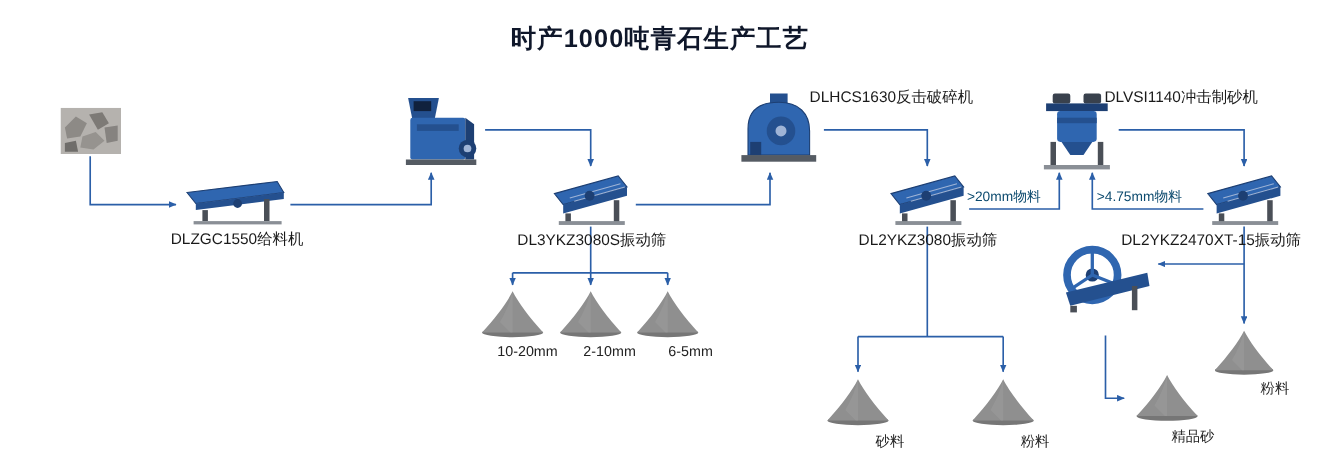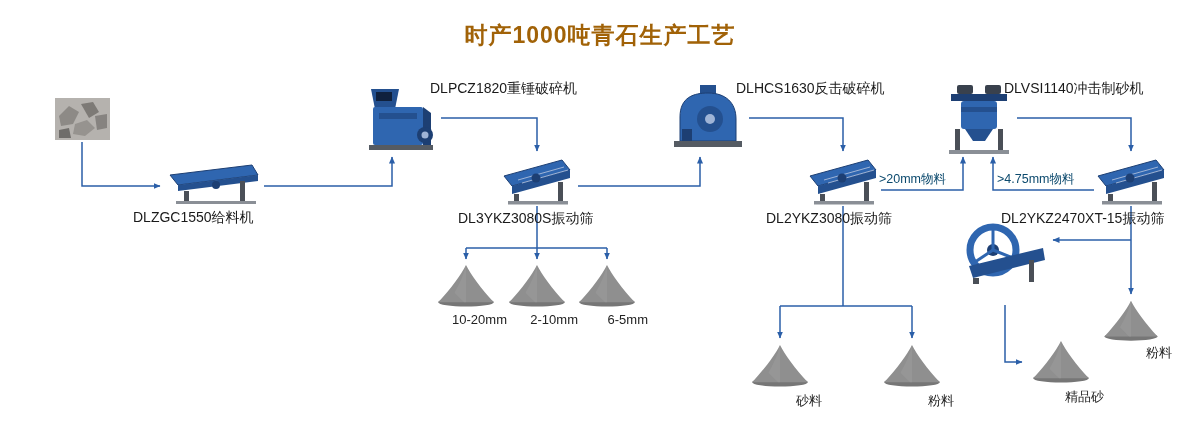--- a/index.html
+++ b/index.html
@@ -2,29 +2,29 @@
 <html><head>
 <meta charset="utf-8">
 <style>
   html,body{margin:0;padding:0;background:#fff;}
   #stage{
     position:relative;width:1200px;height:430px;background:#ffffff;overflow:hidden;
     font-family:"Liberation Sans","DejaVu Sans",sans-serif;color:#1a1a1a;
   }
   #title{
     position:absolute;left:0;top:20px;width:100%;text-align:center;
-    font-size:23px;font-weight:700;color:#a16207;letter-spacing:1px;
+    font-size:23px;font-weight:700;color:#0f172a;letter-spacing:1px;
   }
   .node{position:absolute;}
   .node svg{display:block;width:100%;height:100%;}
   .label{
     position:absolute;font-size:14px;line-height:1.25;color:#1a1a1a;
     white-space:nowrap;
   }
-  .label.center{text-align:left;}
+  .label.center{text-align:center;}
   .edge-label{
     position:absolute;font-size:12.5px;color:#0c4a6e;white-space:nowrap;
   }
   .pile-label{
     position:absolute;font-size:13px;color:#222;text-align:right;white-space:nowrap;
   }
   #connectors{position:absolute;left:0;top:0;width:1200px;height:430px;pointer-events:none;}
   #icon-defs{position:absolute;width:0;height:0;overflow:hidden;}
 </style>
 </head>
@@ -150,21 +150,20 @@
         <use href="#m-feeder"></use>
       </svg>
   </div>
   <div class="label center" style="left:133px;top:209px;width:165px">DLZGC1550给料机</div>
 
   <div class="node" style="left:363px;top:83px;width:75px;height:70px">
     <svg viewBox="0 0 75 70">
         <use href="#m-hammer"></use>
       </svg>
   </div>
-  <div class="label" style="left:430px;top:80px">DLPCZ1820重锤破碎机</div>
 
   <div class="node" style="left:500px;top:156px;width:74px;height:50px">
     <svg viewBox="0 0 74 50">
         <use href="#m-screen"></use>
       </svg>
   </div>
   <div class="label center" style="left:458px;top:210px;width:160px">DL3YKZ3080S振动筛</div>
 
   <div class="node" style="left:670px;top:83px;width:76px;height:70px">
     <svg viewBox="0 0 76 70">

